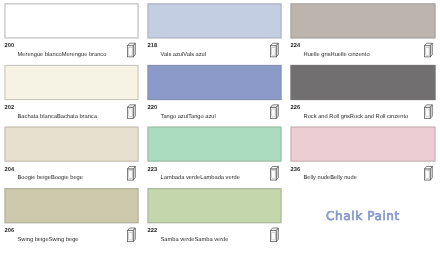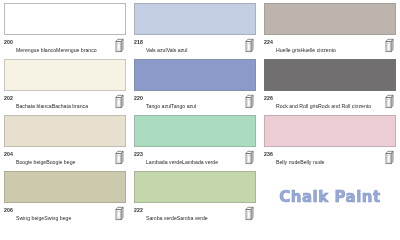--- a/index.html
+++ b/index.html
@@ -75,22 +75,22 @@
   }
   .can svg { display: block; }
   .logo-cell {
     display: flex;
     align-items: center;
     justify-content: center;
     padding: 0;
   }
   .logo {
     font-family: "DejaVu Sans", sans-serif;
-    font-weight: bold;
-    font-size: 15px;
+    font-weight: normal;
+    font-size: 11px;
     letter-spacing: 0.5px;
     color: #9aaad6;
     -webkit-text-stroke: 0.6px #7f93c9;
     text-shadow:
       0 0 1px #ffffff,
       1px 1px 0 rgba(255,255,255,0.9),
       -0.5px -0.5px 0 rgba(255,255,255,0.9);
     white-space: nowrap;
   }
 </style>

